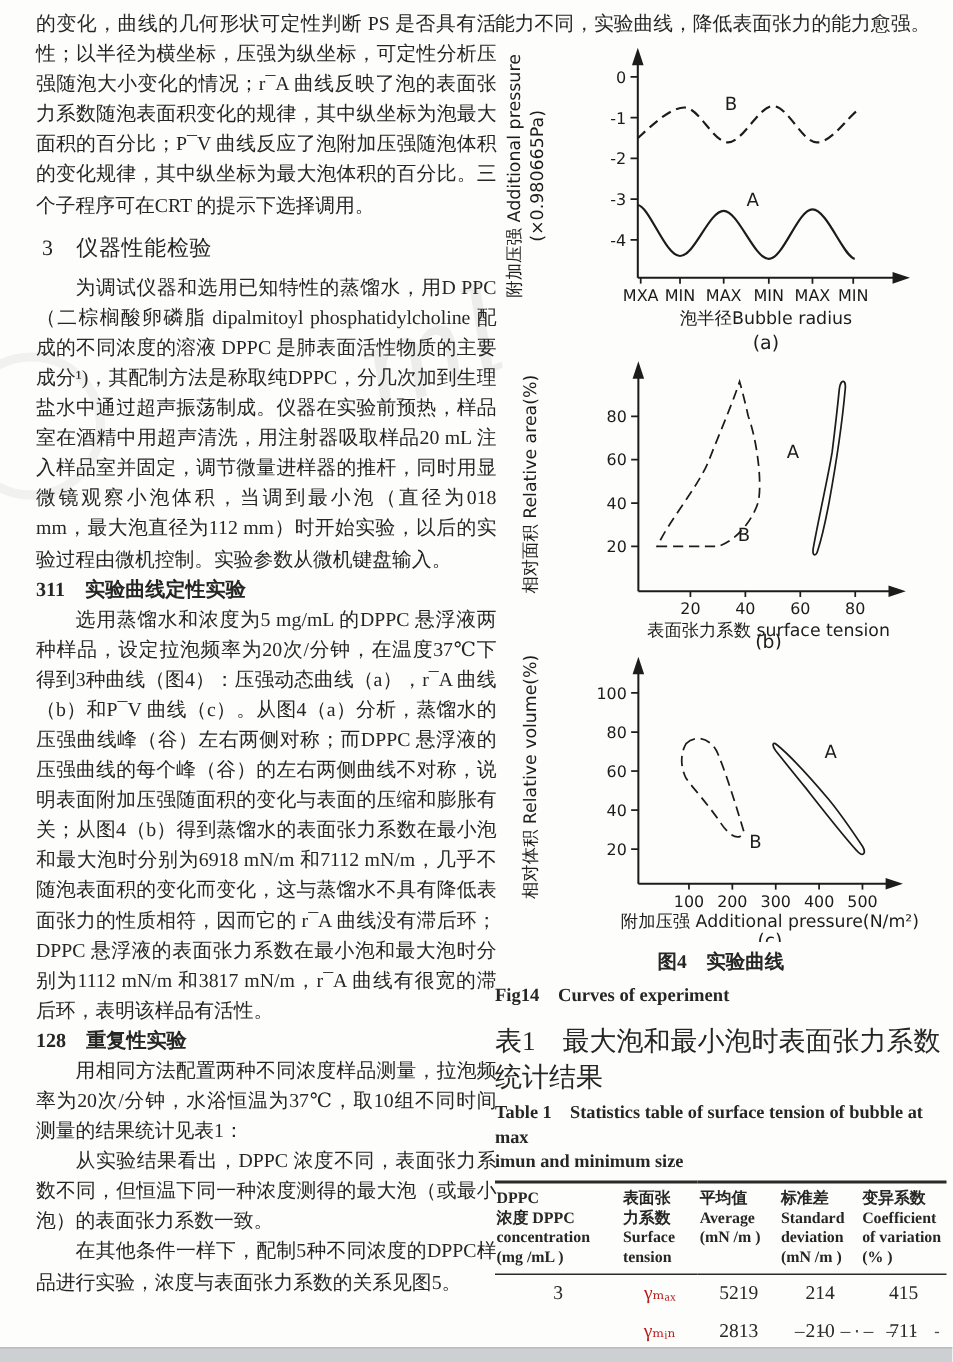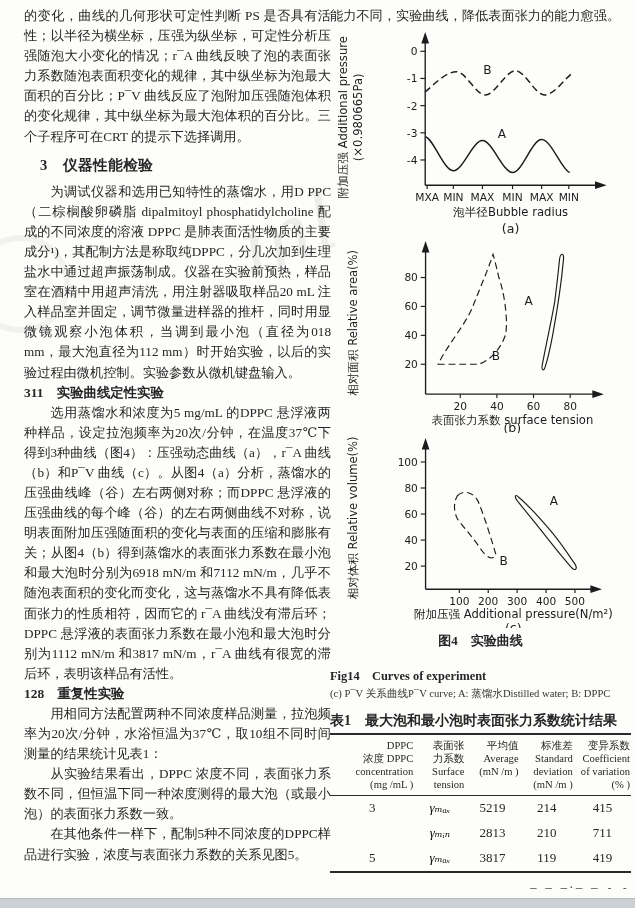--- a/index.html
+++ b/index.html
@@ -5,49 +5,49 @@
   html,body{margin:0;padding:0}
   body{
     width:635px;height:908px;position:relative;overflow:hidden;
     background:#fdfdfb;color:#262626;
     font-family:"Liberation Serif","DejaVu Serif",serif;
   }
   .col-left{position:absolute;left:24px;top:6px;width:307px}
   .col-right{position:absolute;left:330px;top:6px;width:301px}
   p.body{font-size:13.2px;line-height:20.1px;text-align:justify;margin:0;text-indent:2em}
   p.noindent{text-indent:0}
-  .h-sec{font-size:14.6px;font-weight:bold;margin:9px 0 7px 16px;letter-spacing:.5px}
+  .h-sec{font-size:14.6px;font-weight:normal;margin:9px 0 7px 4px;letter-spacing:.5px}
   .h-sub{font-size:13.4px;font-weight:bold;margin:1px 0 1px 0}
   
   .chart{display:block;margin:2px auto 0 auto}
   .ax{stroke:#1c1c1c;stroke-width:1.4;fill:none}
   .tick{stroke:#1c1c1c;stroke-width:1.2}
   .arrow{fill:#1c1c1c}
   .curve{stroke:#1c1c1c;stroke-width:1.5;fill:none}
   .curve-thin{stroke:#1c1c1c;stroke-width:1.2;fill:none}
   .dashed{stroke-dasharray:7 4}
   text{font-family:"DejaVu Sans","Liberation Sans",sans-serif;fill:#1c1c1c}
   .t-tick{font-size:11px}
   .t-axlab{font-size:12px}
   .t-serieslab{font-size:12.5px}
   .t-sub{font-size:13px}
   
-  .cap-cn{font-size:13px;font-weight:bold;text-align:center;margin:4px 0 18px 0}
+  .cap-cn{font-size:13px;font-weight:bold;text-align:center;margin:4px 0 5px 0}
   .cap-en{font-size:12.4px;font-weight:bold;text-align:left;margin:3px 0 2px 0}
   .cap-note{font-size:10.6px;line-height:14.5px;margin:1px 0;color:#333}
   
-  .tbl-title-cn{font-size:14px;font-weight:bold;margin:10px 0 3px 0}
+  .tbl-title-cn{font-size:18px;font-weight:normal;margin:10px 0 3px 0}
   .tbl-title-en{font-size:12.2px;font-weight:bold;line-height:16.5px;margin:0 0 4px 0;white-space:pre-line}
   table.t1{border-collapse:collapse;width:100%;margin-top:3px}
   table.t1 thead tr{border-top:2px solid #2a2a2a;border-bottom:1.4px solid #2a2a2a}
   table.t1 tbody tr:last-child{border-bottom:2.2px solid #2a2a2a}
-  table.t1 th{font-size:10.6px;font-weight:normal;line-height:13px;text-align:right;
+  table.t1 th{font-size:10.6px;font-weight:bold;line-height:13px;text-align:left;
     white-space:pre-line;padding:4px 1px;vertical-align:top}
   table.t1 td{font-size:13px;text-align:center;padding:4.5px 1px}
-  td.sym{font-style:italic;font-size:10px;color:#000000}
+  td.sym{font-size:10px;color:#b91c1c}
   
   .watermark{position:absolute;left:238px;top:190px;font-size:78px;font-style:italic;
     color:rgba(100,100,100,0.10);transform:rotate(-20deg);pointer-events:none;
     font-family:"DejaVu Serif",serif}
   .watermark2{position:absolute;left:-28px;top:235px;width:86px;height:86px;border:6px solid rgba(100,100,100,0.08);
     border-radius:50%;pointer-events:none}
   .bottom-strip{position:absolute;left:0;bottom:0;width:635px;height:9px;background:#ccd0d2;border-top:1px solid #b9bcbe}
   .dash-artifact{position:absolute;right:6px;bottom:14px;font-size:11px;color:#4a4a4a;letter-spacing:1px;
     font-family:"DejaVu Sans Mono",monospace}
 </style>
@@ -181,25 +181,26 @@
     <path class="curve-thin dashed" d="M128,63 C135,56 146,60 150,70 C157,87 164,111 168,124 C165,131 158,127 152,118 C144,106 133,94 128,87 C124,79 124,70 128,63 Z"></path>
     <path class="curve-thin" d="M191,64 C202,73 216,89 227,102 C236,113 244,125 250,134 C253,139 250,142 246,137 C236,126 222,108 211,94 C202,83 194,73 190,68 C187,64 188,61 191,64 Z"></path>
     <text class="t-serieslab" x="228" y="73" text-anchor="middle">A</text>
     <text class="t-serieslab" x="176" y="135" text-anchor="middle">B</text>
     <text class="t-sub" x="186" y="204" text-anchor="middle">(c)</text>
   </svg>
 
   <div>
     <div class="cap-cn">图4　实验曲线</div>
     <div class="cap-en">Fig14　Curves of experiment</div>
-    <div class="cap-note">(c) P¯V 关系曲线P¯V curve; A: 蒸馏水Distilled water; B: DPPC</div>
   </div>
 
   <div>
     <div class="tbl-title-cn">表1　最大泡和最小泡时表面张力系数统计结果</div>
+    <div class="tbl-title-en">Table 1　Statistics table of surface tension of bubble at max
+imun and minimum size</div>
     <table class="t1">
       <thead>
         <tr>
           <th style="width:28%">DPPC
 浓度 DPPC
 concentration
 (mg /mL )</th>
           <th style="width:17%">表面张
 力系数
 Surface

